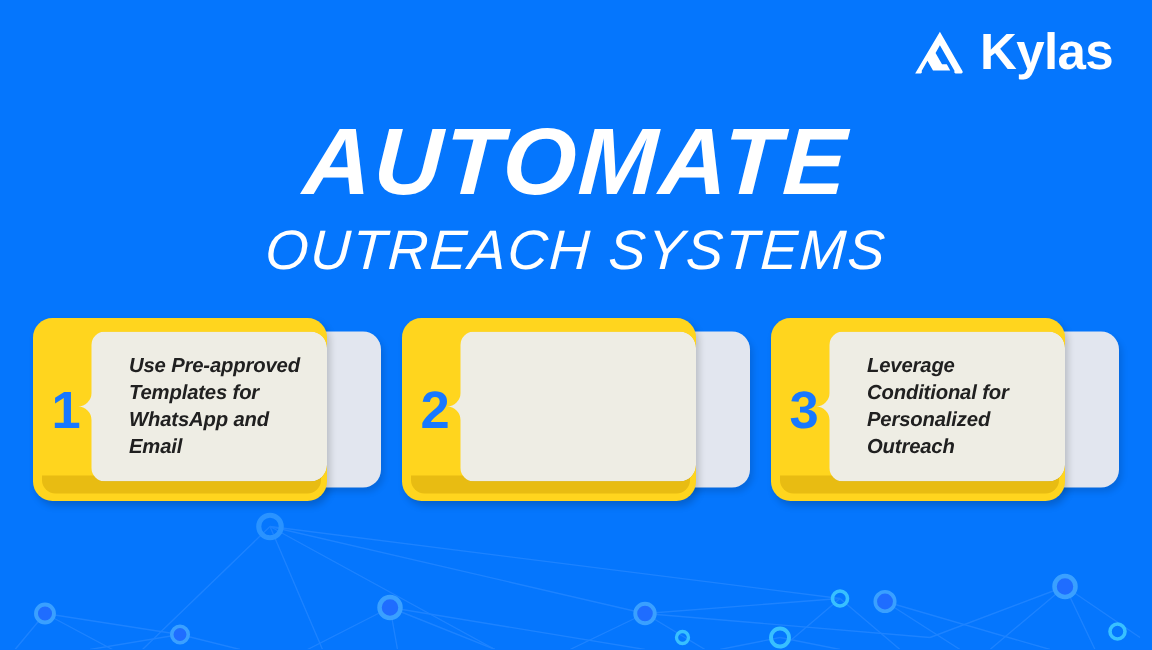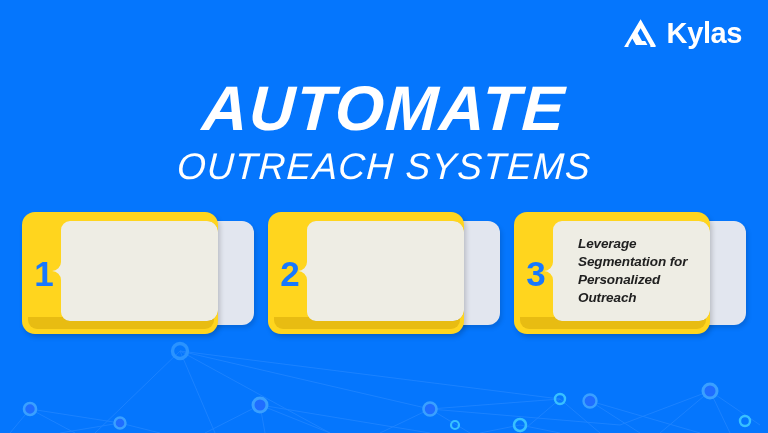--- a/index.html
+++ b/index.html
@@ -41,21 +41,21 @@
     align-items: center;
     gap: 9px;
   }
   #brand-mark {
     width: 34px;
     height: 30px;
     display: block;
   }
   #brand-name {
     color: #ffffff;
-    font-size: 29px;
+    font-size: 34px;
     font-weight: bold;
     letter-spacing: -0.4px;
     line-height: 1;
   }
 
   
   #headline {
     position: absolute;
     top: 76px;
     left: 0;
@@ -238,31 +238,32 @@
     <span id="title-sub">OUTREACH SYSTEMS</span>
   </div>
 
   <div id="cards">
 
     <div class="card">
       <div class="card-backplate"></div>
       <div class="card-yellow"></div>
       <div class="card-cream"></div>
       <div class="card-number">1</div>
+      <div class="card-text">Use Pre-approved Templates for WhatsApp and Email</div>
     </div>
 
     <div class="card">
       <div class="card-backplate"></div>
       <div class="card-yellow"></div>
       <div class="card-cream"></div>
       <div class="card-number">2</div>
     </div>
 
     <div class="card">
       <div class="card-backplate"></div>
       <div class="card-yellow"></div>
       <div class="card-cream"></div>
       <div class="card-number">3</div>
-      <div class="card-text">Leverage Segmentation for Personalized Outreach</div>
+      <div class="card-text">Leverage Conditional for Personalized Outreach</div>
     </div>
 
   </div>
 </div>
 
 </body></html>

